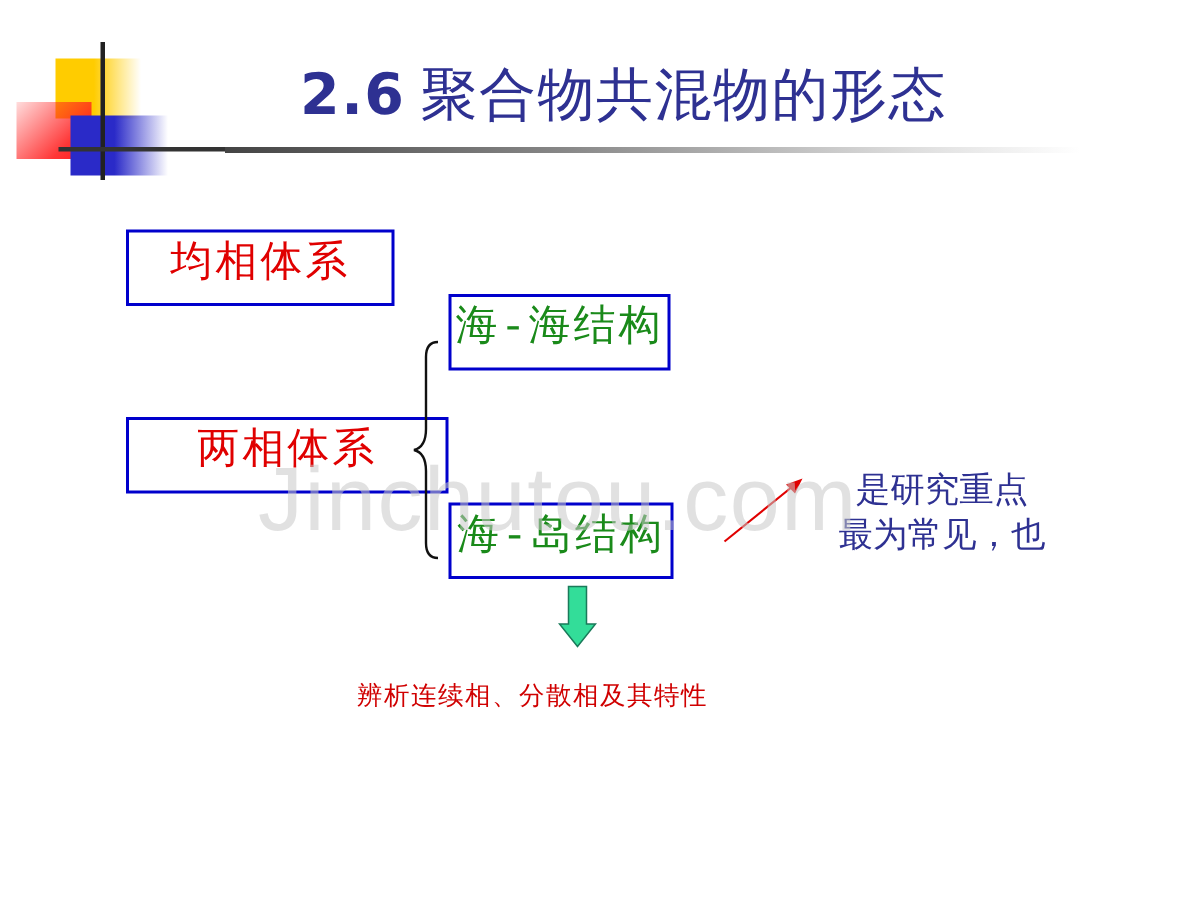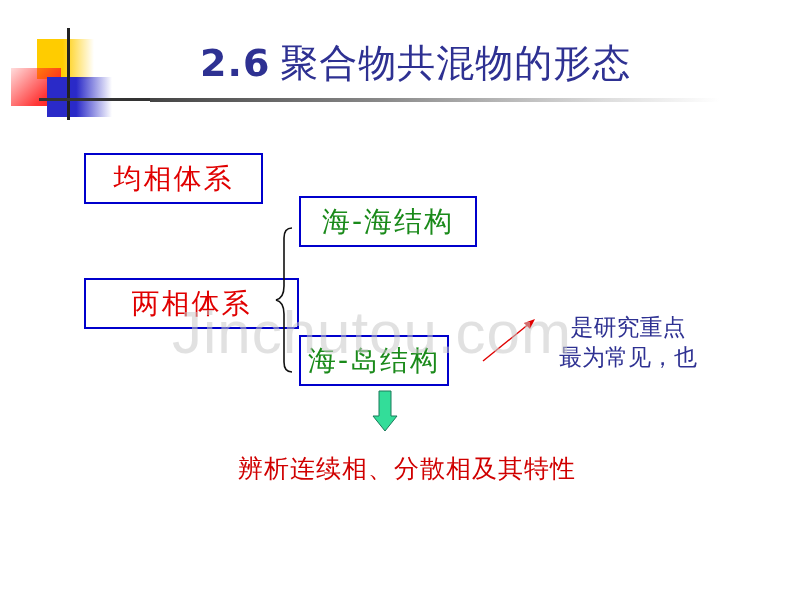--- a/index.html
+++ b/index.html
@@ -11,28 +11,28 @@
   .deco-red { left:11px; top:68px; width:50px; height:38px;
      background:linear-gradient(135deg,rgba(255,0,0,0.15) 0%,#ff2020 70%,#ff0000 100%); opacity:0.9; }
   .deco-blue { left:47px; top:77px; width:65px; height:40px;
      background:linear-gradient(to right,#2a2ac8 0%,#2a2ac8 45%,rgba(42,42,200,0) 100%); }
   .deco-vline { left:67px; top:28px; width:3px; height:92px; background:#222; }
   .deco-hline { left:39px; top:98px; width:120px; height:3px; background:#333; }
   .title-rule { left:150px; top:98px; width:570px; height:4px;
      background:linear-gradient(to right,#444 0%,#888 40%,#ddd 80%,rgba(255,255,255,0) 100%); }
   .title { left:200px; top:38px; font-size:38px; color:#2e3192; white-space:nowrap; letter-spacing:1px; }
   .title .num { font-weight:bold; margin-right:10px; }
-  .box { border:2px solid #0000cc; background:#fff; display:flex; align-items:center; justify-content:center;
-         font-size:28px; letter-spacing:2px; box-sizing:border-box; }
+  .box { border:2px solid #0000cc; background:#fff; display:flex; align-items:flex-start; justify-content:center;
+         font-size:28px; letter-spacing:2px; box-sizing:border-box;font-family:Liberation Mono, monospace; }
   .red { color:#e00000; }
   .green { color:#1a8a1a; }
   .watermark { left:172px; top:298px; font-size:60px; color:rgba(200,200,200,0.55); font-weight:normal;
                font-family:"Liberation Sans", sans-serif; letter-spacing:1px; white-space:nowrap; z-index:5; }
   .note { left:543px; top:312px; font-size:23px; color:#2e3192; line-height:30px; text-align:center; width:170px; }
-  .conclusion { left:238px; top:452px; font-size:25px; color:#d00000; white-space:nowrap; letter-spacing:1px;text-align:right; }
+  .conclusion { left:238px; top:452px; font-size:17px; color:#d00000; white-space:nowrap; letter-spacing:1px;text-align:right; }
 </style>
 </head>
 <body>
 
 <div class="abs deco-yellow"></div>
 <div class="abs deco-red"></div>
 <div class="abs deco-blue"></div>
 <div class="abs deco-vline"></div>
 <div class="abs deco-hline"></div>
 <div class="abs title-rule"></div>
@@ -42,21 +42,21 @@
 </div>
 
 <div class="abs box red" style="left:84px; top:153px; width:179px; height:51px;">
   <span>均相体系</span>
 </div>
 
 <div class="abs box red" style="left:84px; top:278px; width:215px; height:51px;">
   <span>两相体系</span>
 </div>
 
-<div class="abs box green" style="left:299px; top:196px; width:178px; height:51px;">
+<div class="abs box green" style="left:299px; top:196px; width:148px; height:51px;">
   <span>海-海结构</span>
 </div>
 
 <div class="abs box green" style="left:299px; top:335px; width:150px; height:51px;">
   <span>海-岛结构</span>
 </div>
 
 <svg class="abs" style="left:270px; top:224px;" width="30" height="152" viewBox="0 0 30 152">
   <path d="M22 4 Q14 4 14 14 L14 62 Q14 74 6 76 Q14 78 14 90 L14 138 Q14 148 22 148" fill="none" stroke="#111" stroke-width="1.6"></path>
 </svg>

